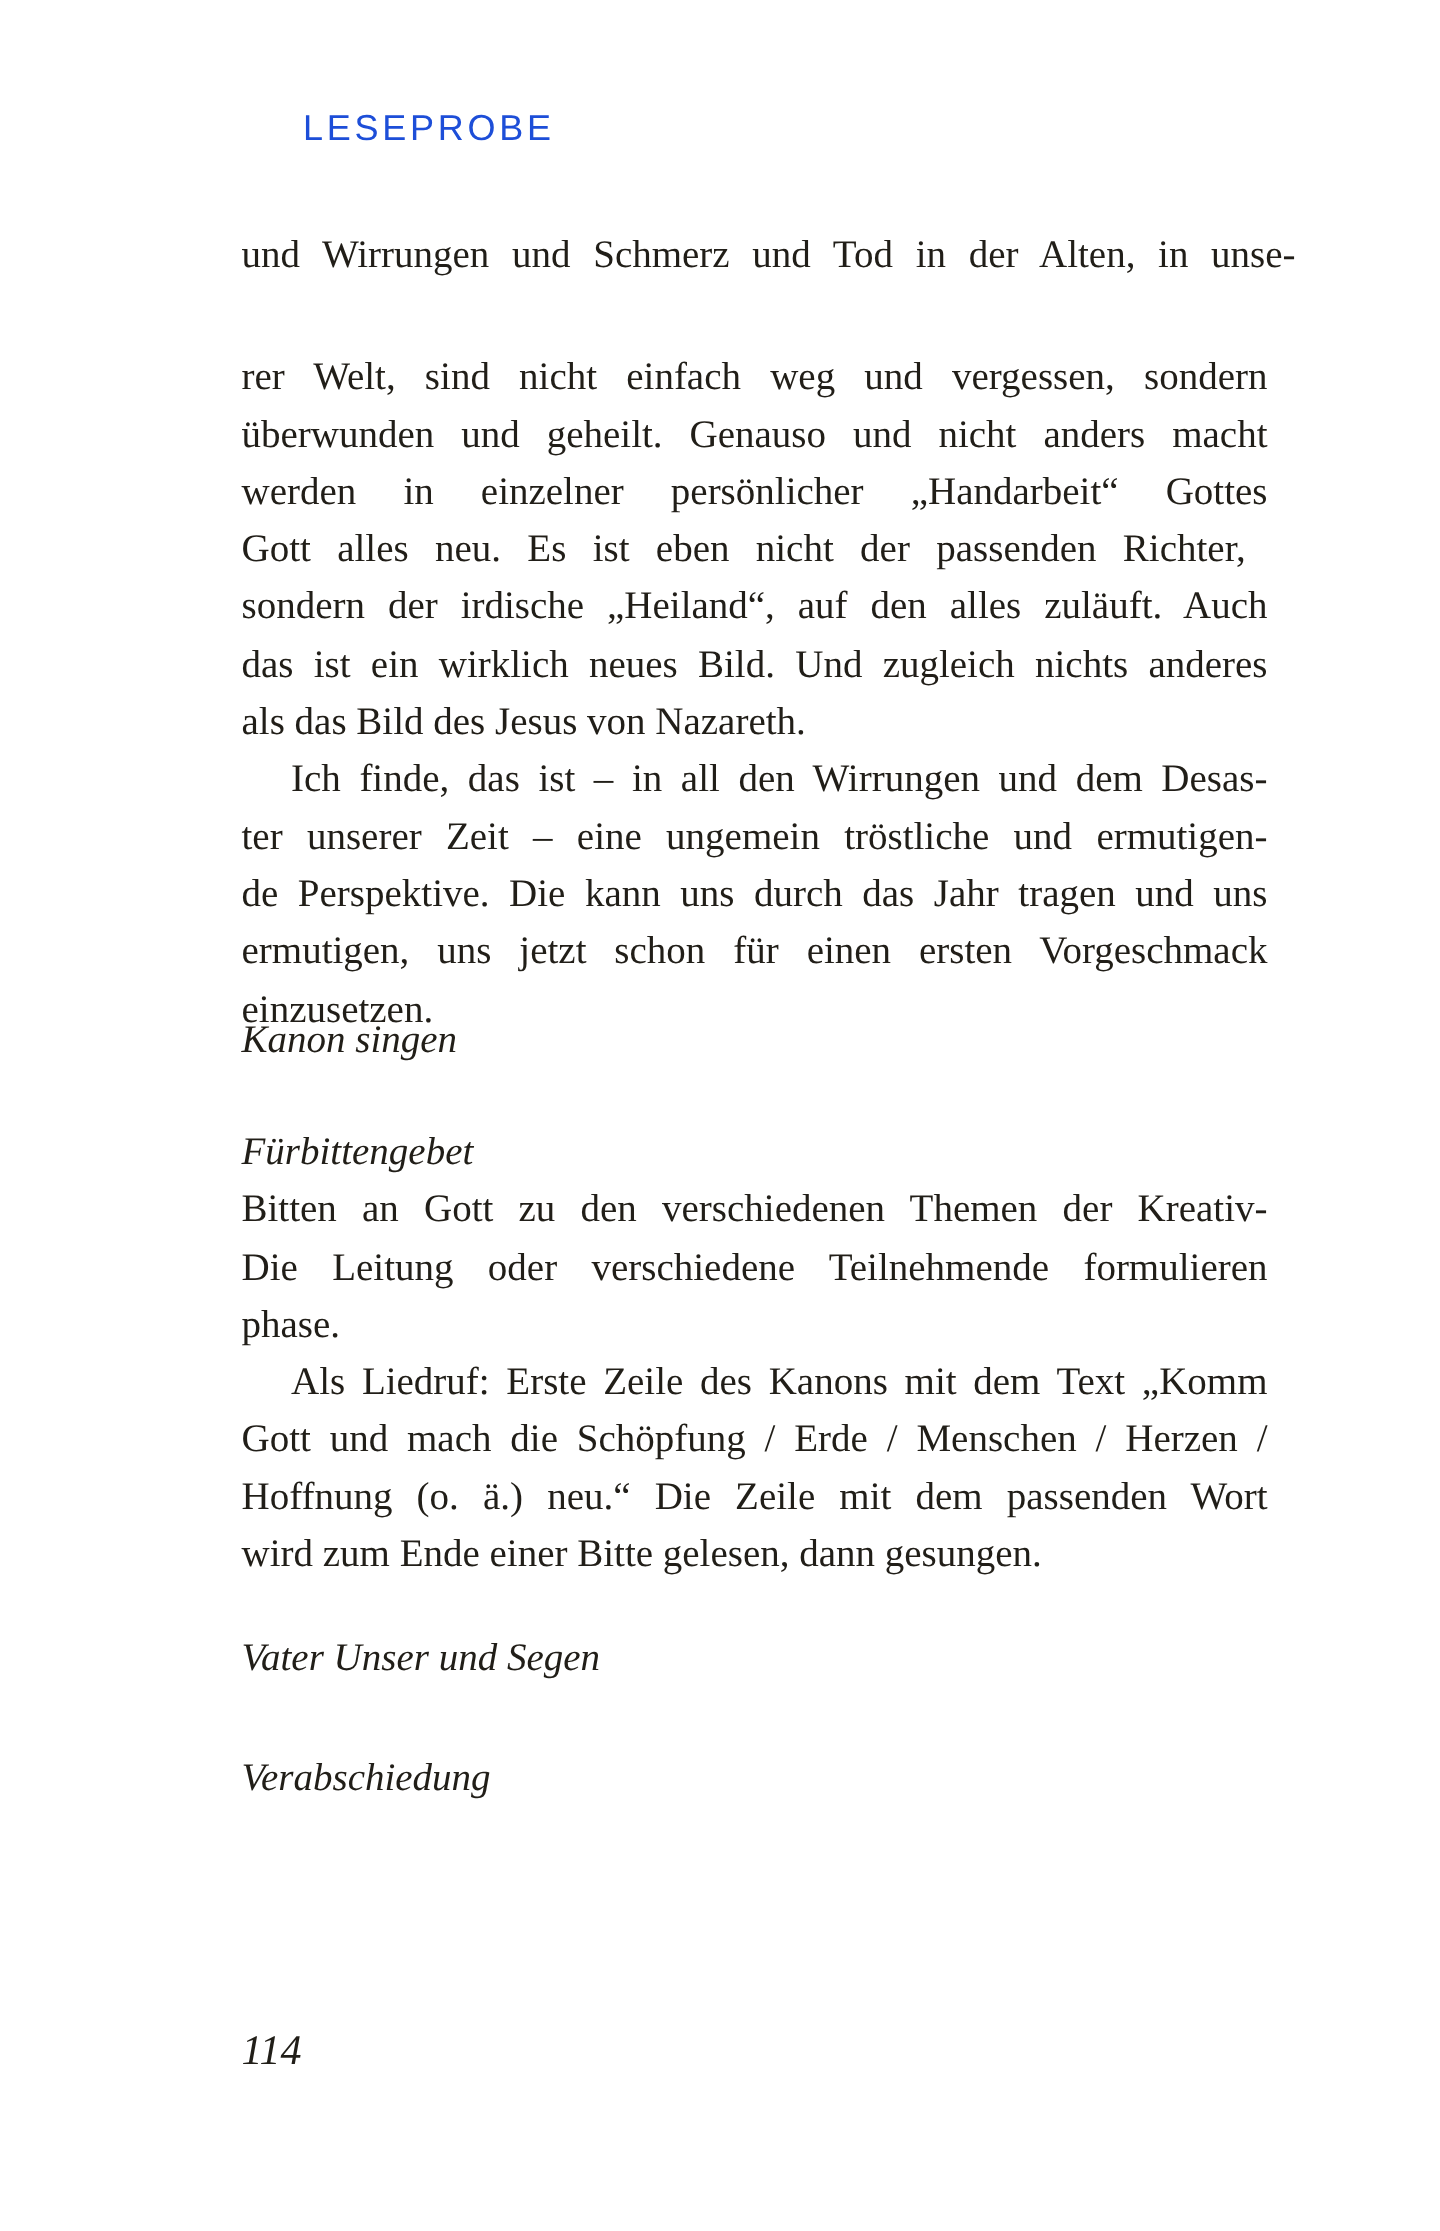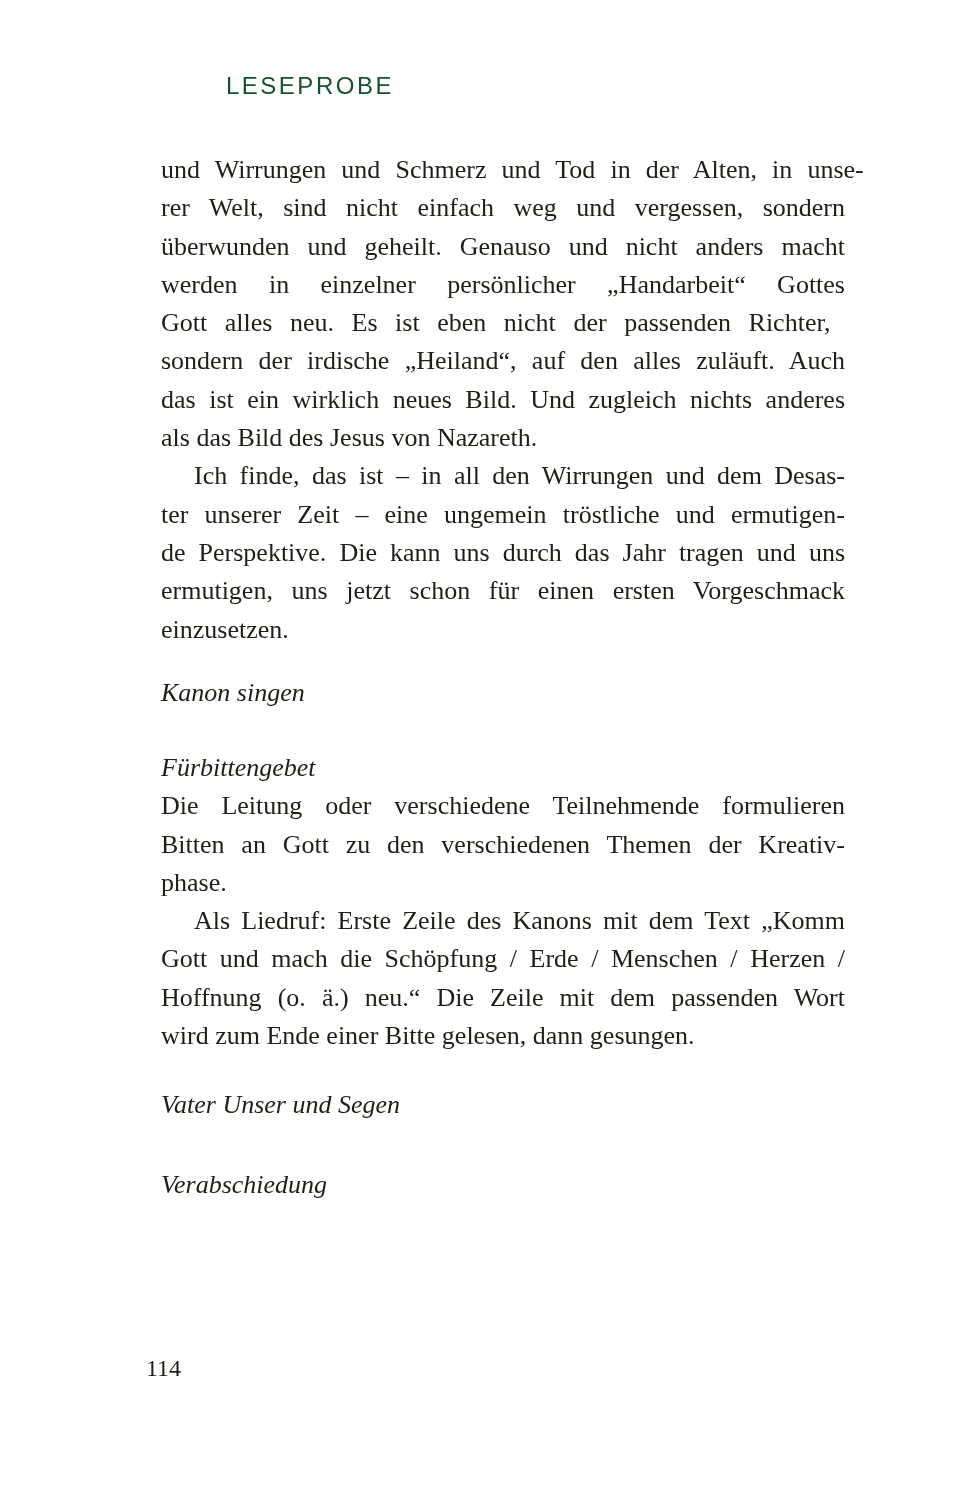--- a/index.html
+++ b/index.html
@@ -27,35 +27,35 @@
     height:38.3px;
     text-align:left;
   }
   .pline.indent{text-indent:33px;}
   .h-italic{
     position:absolute;left:161px;width:684px;
     font-style:italic;
     font-size:26px;line-height:38.3px;
   }
   .pagenum{
-    position:absolute;left:146px;top:1349px;
-    font-size:24px;line-height:38.3px;
+    position:absolute;left:161px;top:1349px;
+    font-size:28px;line-height:38.3px;font-style:italic;
   }
 </style>
 </head>
 <body>
 
 <div class="page" style="background: rgb(255, 255, 255); color: rgb(33, 30, 24);">
 
-  <div class="kicker" style="color: #14532d; margin-left: 24px;">LESEPROBE</div>
+  <div class="kicker" style="color: #1d4ed8;">LESEPROBE</div>
 
   <div class="textblock" style="top:151px">
     <div>
         <div class="pline" style="word-spacing: 8.625px;">und Wirrungen und Schmerz und Tod in der Alten, in unse-</div>
-        <div class="pline" style="word-spacing: 12.957px;">rer Welt, sind nicht einfach weg und vergessen, sondern</div>
+        <div class="pline" style="word-spacing: 12.957px; margin-top: 43px;">rer Welt, sind nicht einfach weg und vergessen, sondern</div>
         <div class="pline" style="word-spacing: 11.4821px;">überwunden und geheilt. Genauso und nicht anders macht</div>
         <div class="pline" style="word-spacing: 24.9031px;">werden in einzelner persönlicher „Handarbeit“ Gottes</div>
         <div class="pline" style="word-spacing: 11.0503px;">Gott alles neu. Es ist eben nicht der passenden Richter,</div>
         <div class="pline" style="word-spacing: 8.79297px;">sondern der irdische „Heiland“, auf den alles zuläuft. Auch</div>
         <div class="pline" style="word-spacing: 7.00347px;">das ist ein wirklich neues Bild. Und zugleich nichts anderes</div>
         <div class="pline last" style="word-spacing: 0px;">als das Bild des Jesus von Nazareth.</div>
       </div>
     <div>
         <div class="pline indent" style="word-spacing: 5.8892px;">Ich finde, das ist – in all den Wirrungen und dem Desas-</div>
         <div class="pline" style="word-spacing: 9.69141px;">ter unserer Zeit – eine ungemein tröstliche und ermutigen-</div>
@@ -63,22 +63,22 @@
         <div class="pline" style="word-spacing: 12.1004px;">ermutigen, uns jetzt schon für einen ersten Vorgeschmack</div>
         <div class="pline last" style="word-spacing: 0px;">einzusetzen.</div>
       </div>
   </div>
 
   <div class="h-italic" style="top:674px">Kanon singen</div>
 
   <div class="textblock" style="top:749px">
     <div class="h-italic" style="position:static;">Fürbittengebet</div>
     <div>
+        <div class="pline" style="word-spacing: 10.2949px;">Bitten an Gott zu den verschiedenen Themen der Kreativ-</div>
         <div class="pline" style="word-spacing: 16.4062px;">Die Leitung oder verschiedene Teilnehmende formulieren</div>
-        <div class="pline" style="word-spacing: 10.2949px;">Bitten an Gott zu den verschiedenen Themen der Kreativ-</div>
         <div class="pline last" style="word-spacing: 0px;">phase.</div>
       </div>
     <div>
         <div class="pline indent" style="word-spacing: 4.63368px;">Als Liedruf: Erste Zeile des Kanons mit dem Text „Komm</div>
         <div class="pline" style="word-spacing: 6.05966px;">Gott und mach die Schöpfung / Erde / Menschen / Herzen /</div>
         <div class="pline" style="word-spacing: 9.59201px;">Hoffnung (o. ä.) neu.“ Die Zeile mit dem passenden Wort</div>
         <div class="pline last" style="word-spacing: 0px;">wird zum Ende einer Bitte gelesen, dann gesungen.</div>
       </div>
   </div>
 

